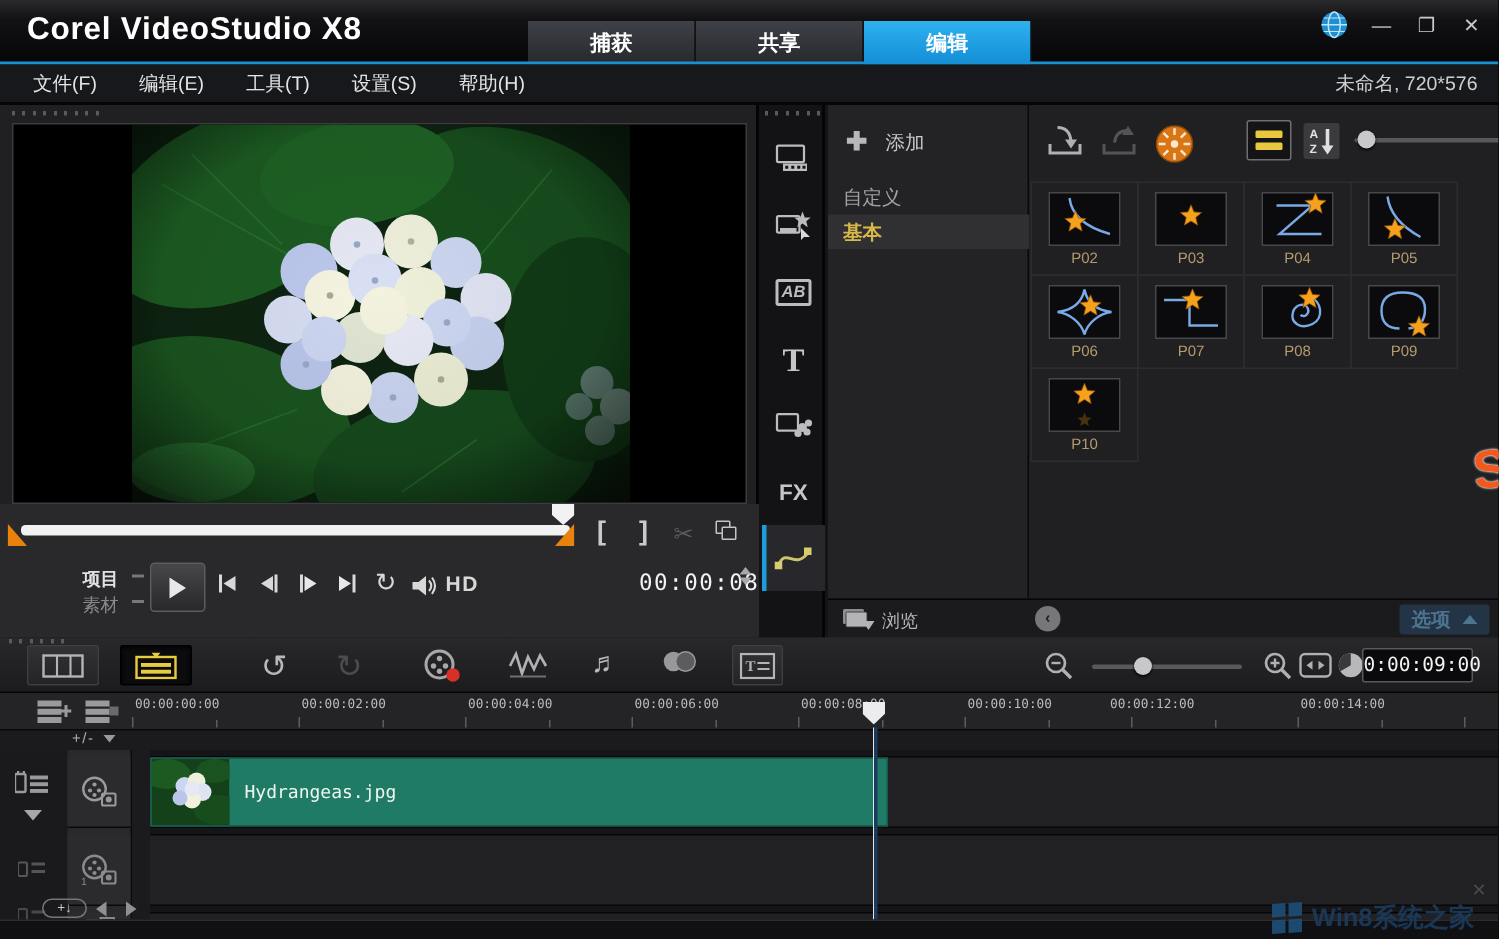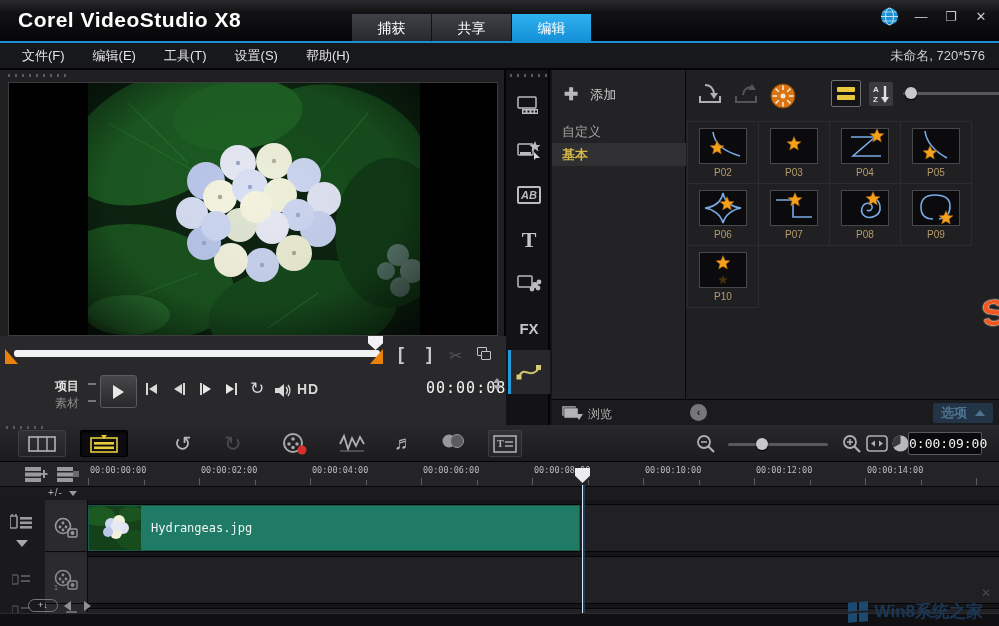--- a/index.html
+++ b/index.html
@@ -5,22 +5,22 @@
   * { margin:0; padding:0; box-sizing:border-box; }
   html,body { background:#000; }
   body { font-family:"Liberation Sans", sans-serif; }
   #app { position:relative; width:999px; height:626px; overflow:hidden; background:#141416; color:#ddd; }
 
   
   #titlebar { position:absolute; left:0; top:0; width:999px; height:43px;
     background:linear-gradient(#2a2a2c 0%, #121214 30%, #050507 100%); }
   .app-title { position:absolute; left:18px; top:8px; font-size:21px; font-weight:bold; color:#fff; letter-spacing:.5px; }
   #mode-tabs { position:absolute; left:352px; top:14px; display:flex; height:29px; }
-  .tab { width:80px; height:29px; display:flex; align-items:center; justify-content:center;
-    font-size:14px; font-weight:normal; color:#fff; cursor:default;
+  .tab { width:112px; height:29px; display:flex; align-items:center; justify-content:center;
+    font-size:14px; font-weight:bold; color:#fff; cursor:default;
     background:linear-gradient(#3e4147 0%, #26282c 100%); border-right:1px solid #121214; }
   .tab.active { background:linear-gradient(#2fb1ef 0%, #128ed6 100%); }
   .blue-line { position:absolute; left:0; top:41px; width:999px; height:2px; background:#1a8fd1; }
   .win-controls { position:absolute; right:10px; top:7px; display:flex; align-items:center; gap:14px; }
   .winbtn { color:#c9c9c9; font-size:13px; width:16px; text-align:center; }
 
   
   #menubar { position:absolute; left:0; top:43px; width:999px; height:27px; background:#17181b;
     border-bottom:2px solid #050506; display:flex; align-items:center; }
   #menu-items { display:flex; margin-left:22px; gap:28px; }
@@ -131,21 +131,21 @@
   .ruler-tick { position:absolute; bottom:1px; width:1px; background:#5c5c5e; }
   #ruler-head { position:absolute; left:575px; top:6px; width:15px; height:15px; background:#ececee;
     clip-path:polygon(0 0,100% 0,100% 52%,50% 100%,0 52%); }
   #plusminus { position:absolute; left:48px; top:62px; font-size:10px; color:#b0b0b2; letter-spacing:1px; }
   #plusminus .dn { display:inline-block; width:0; height:0; border-left:4px solid transparent; border-right:4px solid transparent; border-top:5px solid #9a9a9c; margin-left:6px; }
 
   #tracks { position:absolute; left:0; top:75px; width:999px; height:112px; }
   #track-leftcol { position:absolute; left:0; top:0; width:45px; height:112px; background:#1a1a1c; }
   #track-headcol { position:absolute; left:45px; top:0; width:43px; height:112px; background:#29292c; border-right:1px solid #0a0a0c; }
   .head-cell { position:absolute; left:0; width:42px; display:flex; align-items:center; justify-content:center; border-bottom:1px solid #0a0a0c; background:#2b2b2e; }
-  #lanes { position:absolute; left:88px; top:0; right:0; height:112px; background:#151517; }
+  #lanes { position:absolute; left:100px; top:0; right:0; height:112px; background:#151517; }
   .lane { position:absolute; left:0; right:0; background:#212124; border-top:1px solid #060608; border-bottom:1px solid #060608; }
   #clip { position:absolute; left:0; top:0; height:46px; width:492px; background:#1f7a66; border:1px solid #155a4a; display:flex; align-items:center; }
   #clip-name { position:absolute; left:62px; font-family:"DejaVu Sans Mono",monospace; font-size:12px; color:#eef6f2; }
   #playhead-line { position:absolute; left:582px; top:60px; width:3px; height:150px;
     background:linear-gradient(90deg,#dfe8f0 0 1px,#1d3a5e 1px 3px); }
   #tracks-footer { position:absolute; left:0; bottom:12px; width:200px; height:16px; }
   .addtrack-pill { position:absolute; left:28px; top:1px; width:30px; height:13px; border:1px solid #77777a; border-radius:7px;
     font-size:9px; color:#c8c8ca; text-align:center; line-height:11px; }
   .nav-tri { position:absolute; top:3px; width:0; height:0; border-top:5px solid transparent; border-bottom:5px solid transparent; }
   .nav-tri.l { border-right:7px solid #909092; left:64px; }
@@ -578,21 +578,21 @@
         <rect x="1" y="12" width="16" height="4" fill="#9a9a9c"></rect>
         <rect x="17" y="5" width="6" height="6" fill="#6a6a6c"></rect>
       </svg>
       <div id="ruler-marks">
           <div class="ruler-lab" style="left: 90px;">00:00:00:00</div>
           <div class="ruler-lab" style="left: 201px;">00:00:02:00</div>
           <div class="ruler-lab" style="left: 312px;">00:00:04:00</div>
           <div class="ruler-lab" style="left: 423px;">00:00:06:00</div>
           <div class="ruler-lab" style="left: 534px;">00:00:08:00</div>
           <div class="ruler-lab" style="left: 645px;">00:00:10:00</div>
-          <div class="ruler-lab" style="left: 756px;">00:00:12:00</div>
+          <div class="ruler-lab" style="left: 740px;">00:00:12:00</div>
           <div class="ruler-lab" style="left: 867px;">00:00:14:00</div>
           <div class="ruler-tick" style="left: 88px; height: 7px;"></div>
           <div class="ruler-tick" style="left: 143.5px; height: 5px;"></div>
           <div class="ruler-tick" style="left: 199px; height: 7px;"></div>
           <div class="ruler-tick" style="left: 254.5px; height: 5px;"></div>
           <div class="ruler-tick" style="left: 310px; height: 7px;"></div>
           <div class="ruler-tick" style="left: 365.5px; height: 5px;"></div>
           <div class="ruler-tick" style="left: 421px; height: 7px;"></div>
           <div class="ruler-tick" style="left: 476.5px; height: 5px;"></div>
           <div class="ruler-tick" style="left: 532px; height: 7px;"></div>

